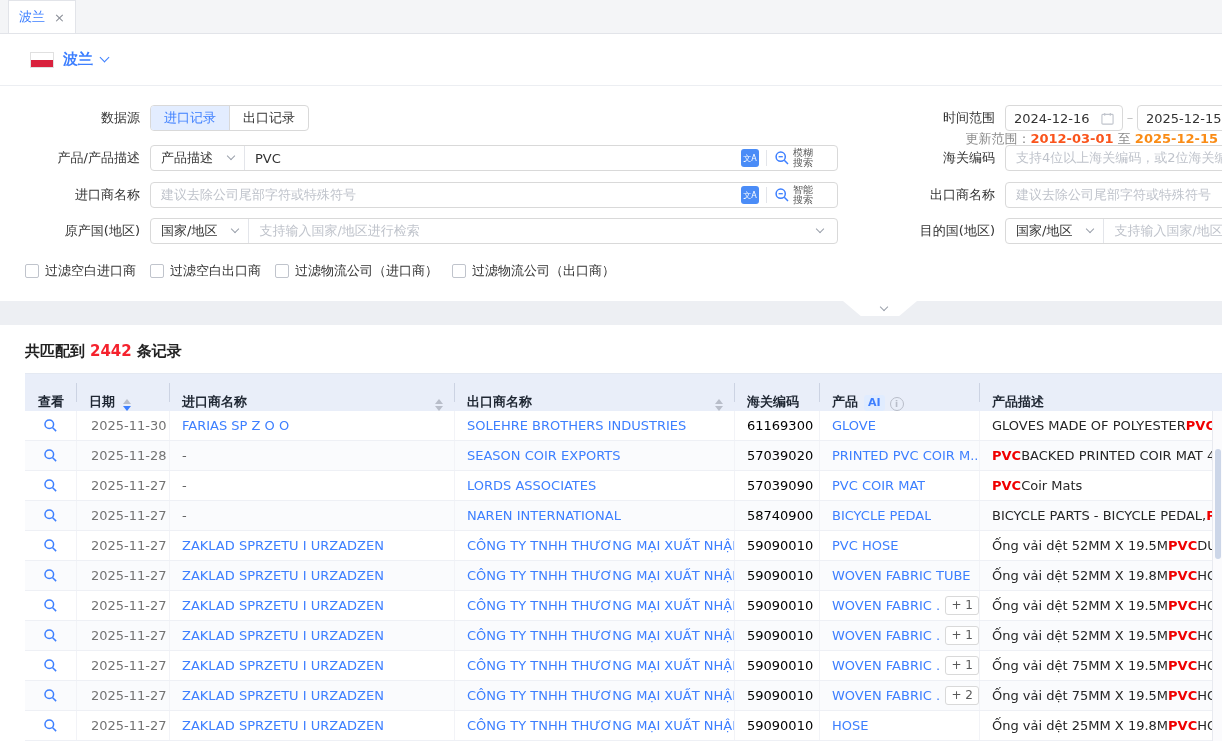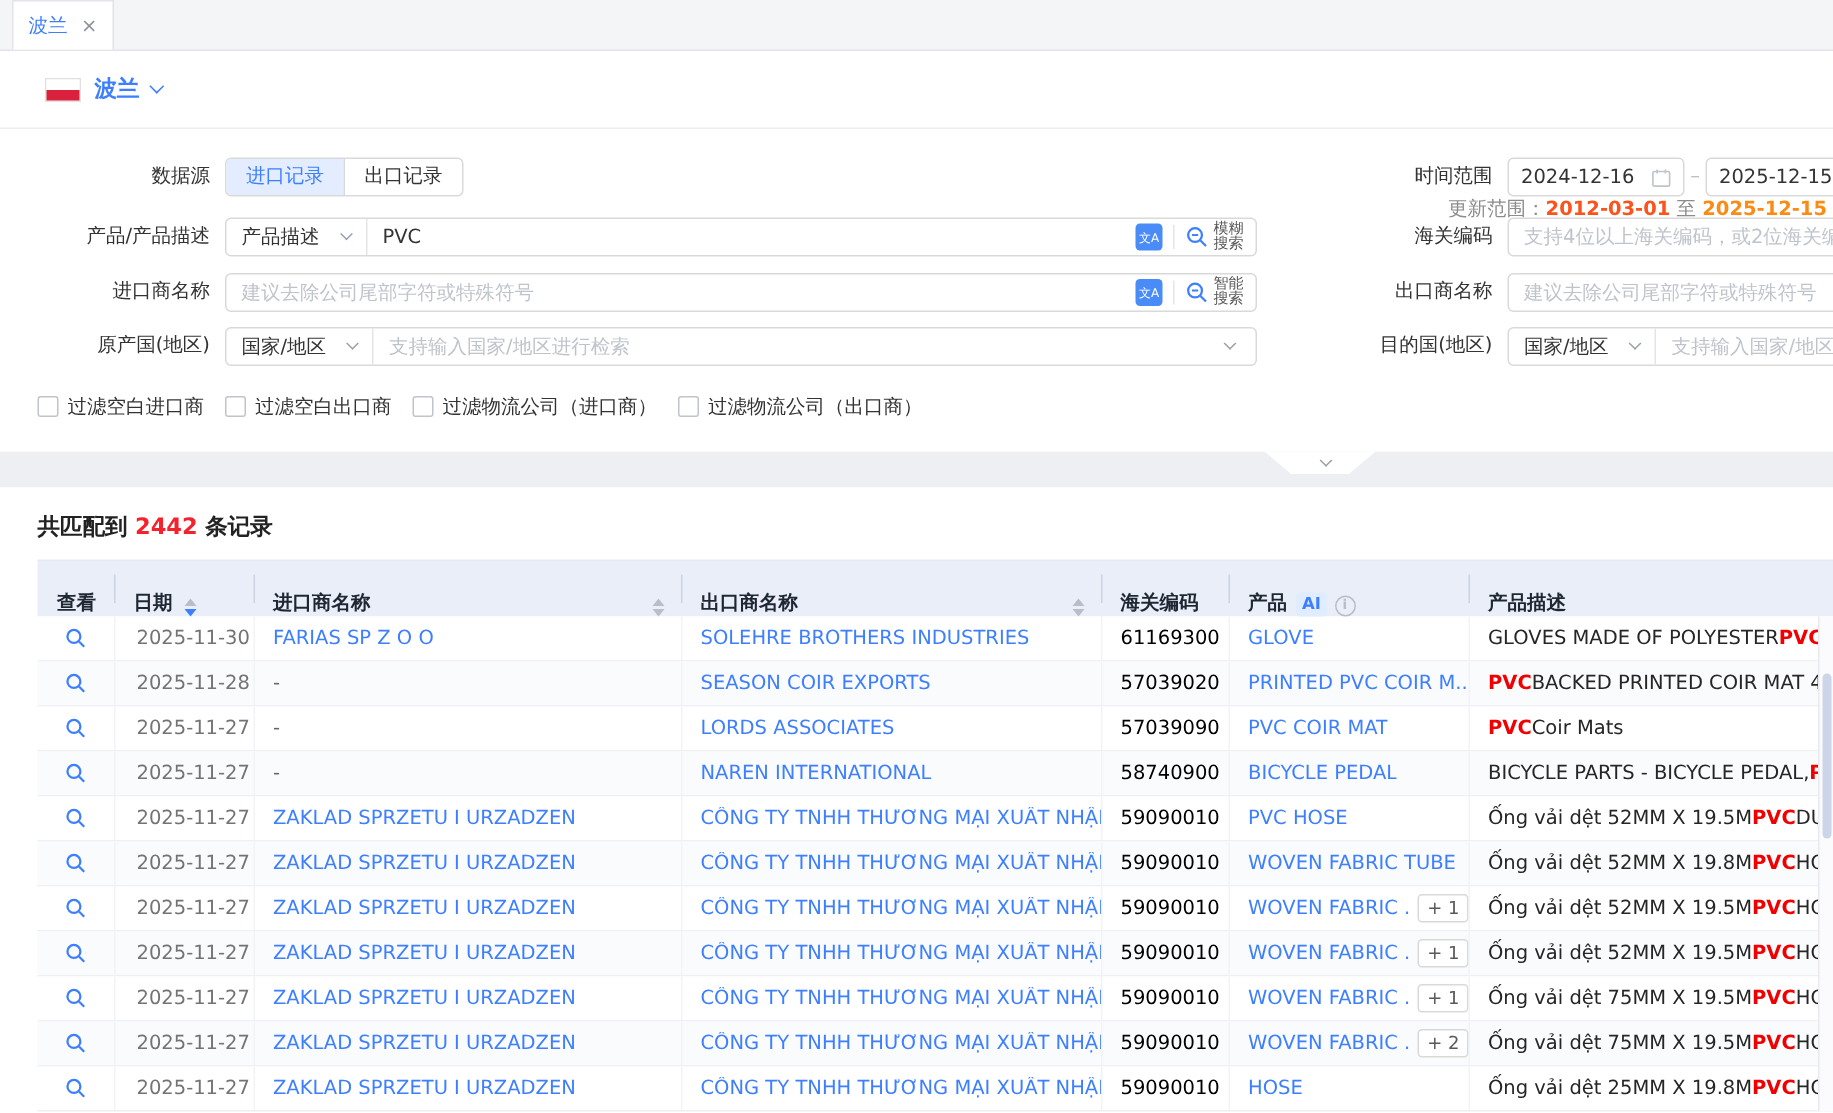--- a/index.html
+++ b/index.html
@@ -36,21 +36,21 @@
   .seg { padding:0 13px; line-height:24px; color:#333; cursor:pointer; white-space:nowrap; }
   .seg.active { background:#e3edff; color:#3d7fff; }
   .seg + .seg { border-left:1px solid #d9d9d9; }
 
   .inp { display:flex; align-items:center; height:26px; border:1px solid #d9d9d9; border-radius:4px; background:#fff; }
   .inp .sel { display:flex; align-items:center; gap:7px; padding:0 10px; height:100%; border-right:1px solid #e3e5ea; color:#333; white-space:nowrap; cursor:pointer; }
   .inp .val { flex:1; padding:0 10px; color:#333; white-space:nowrap; overflow:hidden; }
   .inp .val.ph { color:#bfc3cb; }
   .icon-translate { width:18px; height:18px; background:#4a8cf7; border-radius:3px; color:#fff; font-size:8px; display:flex; align-items:center; justify-content:center; flex-shrink:0; cursor:pointer; }
   .vdiv { width:1px; height:16px; background:#e3e5ea; margin:0 7px; flex-shrink:0; }
-  .hint2 { font-size:10px; line-height:10px; color:#595959; margin-left:3px; margin-right:8px; white-space:nowrap; }
+  .hint2 { font-size:10px; line-height:10px; color:#595959; margin-left:3px; margin-right:24px; white-space:nowrap; }
   .mag { flex-shrink:0; cursor:pointer; }
 
   .date-box { display:flex; align-items:center; height:26px; width:118px; border:1px solid #d9d9d9; border-radius:4px; padding:12px 8px; background:#fff; color:#333; }
   .date-box .dtext { flex:1; }
   .date-sep { display:inline-block; width:14px; text-align:center; color:#bfbfbf; line-height:26px; }
 
   .cb-row { position:absolute; top:176px; left:25px; display:flex; gap:14px; align-items:center; }
   .cb-item { display:flex; align-items:center; gap:6px; cursor:pointer; }
   .cb-box { width:14px; height:14px; border:1px solid #c0c4cc; border-radius:2px; background:#fff; flex-shrink:0; }
   .cb-label { color:#333; font-size:13px; white-space:nowrap; }

